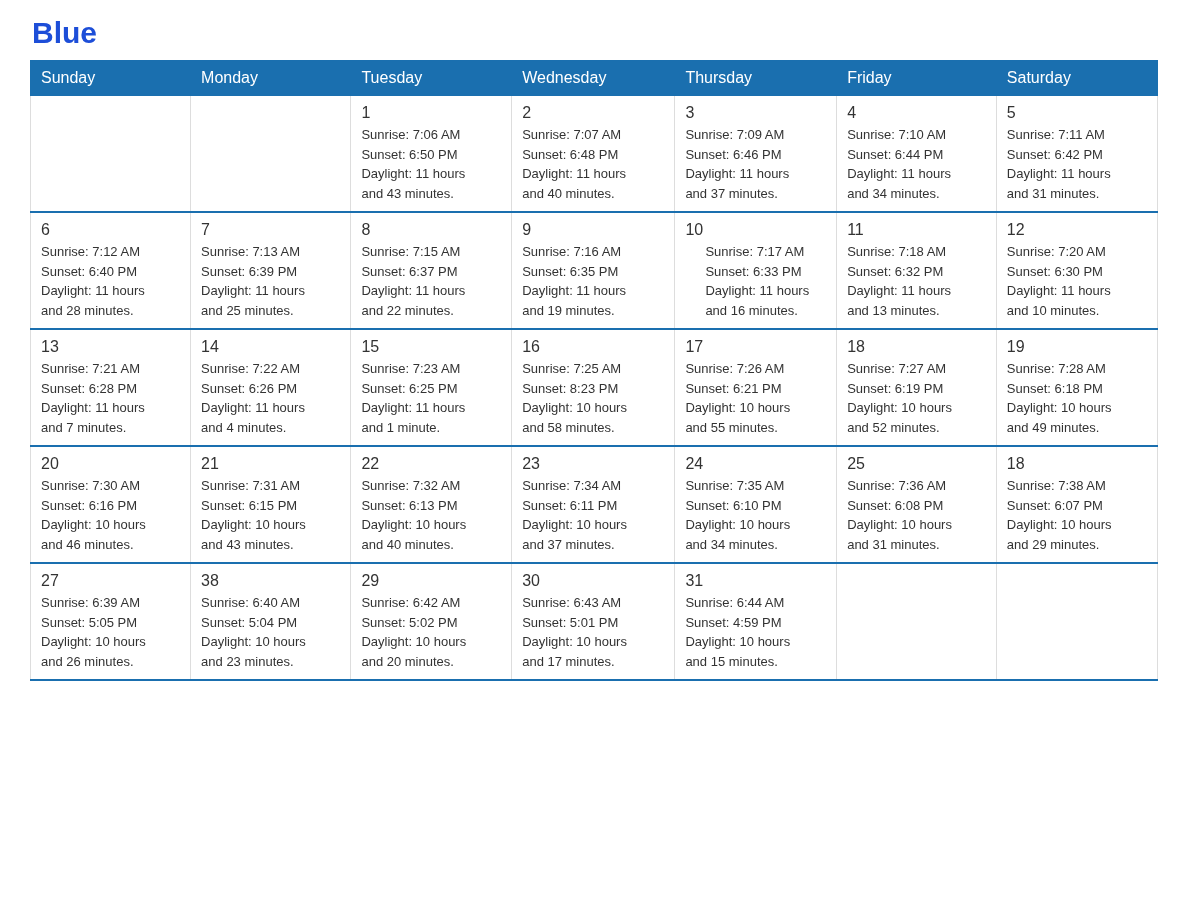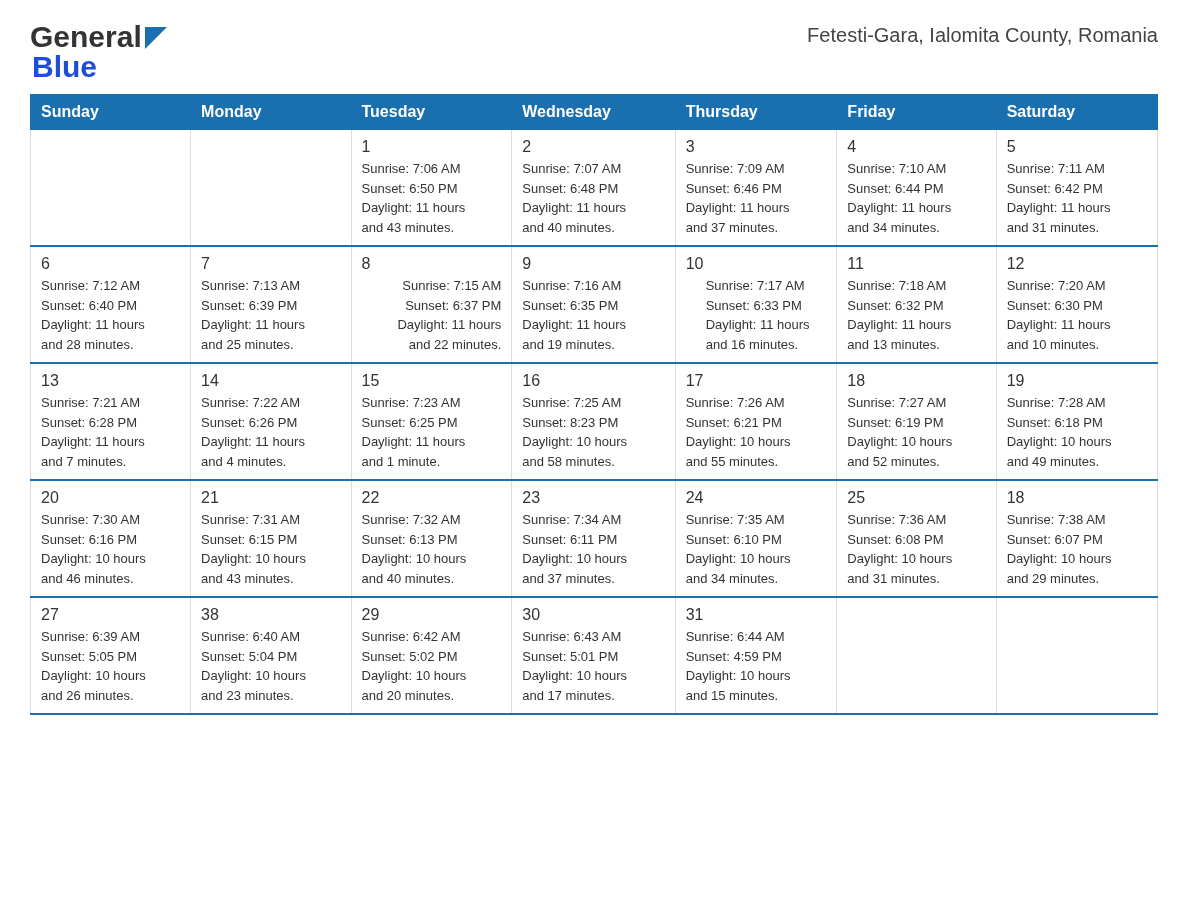--- a/index.html
+++ b/index.html
@@ -39,21 +39,21 @@
       width: 100%;
       border-collapse: collapse;
       margin-top: 8px;
     }
     .calendar-table thead tr {
       background-color: #1a6faf;
     }
     .calendar-table thead th {
       color: #fff;
       font-size: 16px;
-      font-weight: bold;
+      font-weight: normal;
       padding: 8px 10px;
       text-align: left;
       border: 1px solid #1a6faf;
     }
     .calendar-table tbody tr {
       border-bottom: 2px solid #1a6faf;
     }
     .calendar-table tbody td {
       vertical-align: top;
       padding: 8px 10px;
@@ -84,32 +84,25 @@
     .logo-top-row {
       display: flex;
       align-items: center;
     }
   </style>
 </head>
 <body>
 
 <div class="header-area">
   <div class="logo">
-    <div class="logo-top-row">
-      <span style="font-size:30px;font-weight:bold;color:#333;">General</span>
-      <svg width="22" height="22" viewBox="0 0 22 22" style="margin-left:3px;margin-top:2px;">
-        <polygon points="0,0 22,0 0,22" fill="#1a6faf"></polygon>
-      </svg>
-    </div>
     <div style="margin-top:-4px;">
       <span style="font-size:30px;font-weight:bold;color:#1d4ed8;margin-left:2px;">Blue</span>
     </div>
   </div>
   <div class="title-area">
-    <div class="subtitle">Fetesti-Gara, Ialomita County, Romania</div>
   </div>
 </div>
 
 <table class="calendar-table">
   <thead>
     <tr>
     <th>Sunday</th>
         <th>Monday</th>
         <th>Tuesday</th>
         <th>Wednesday</th>
@@ -168,21 +161,21 @@
         </td>
         <td>
           <span class="day-number">7</span>
           <div class="day-info" style="white-space: pre-line;">Sunrise: 7:13 AM
 Sunset: 6:39 PM
 Daylight: 11 hours
 and 25 minutes.</div>
         </td>
         <td>
           <span class="day-number">8</span>
-          <div class="day-info" style="white-space: pre-line; text-align: right;">Sunrise: 7:15 AM
+          <div class="day-info" style="white-space: pre-line;">Sunrise: 7:15 AM
 Sunset: 6:37 PM
 Daylight: 11 hours
 and 22 minutes.</div>
         </td>
         <td>
           <span class="day-number">9</span>
           <div class="day-info" style="white-space: pre-line;">Sunrise: 7:16 AM
 Sunset: 6:35 PM
 Daylight: 11 hours
 and 19 minutes.</div>

